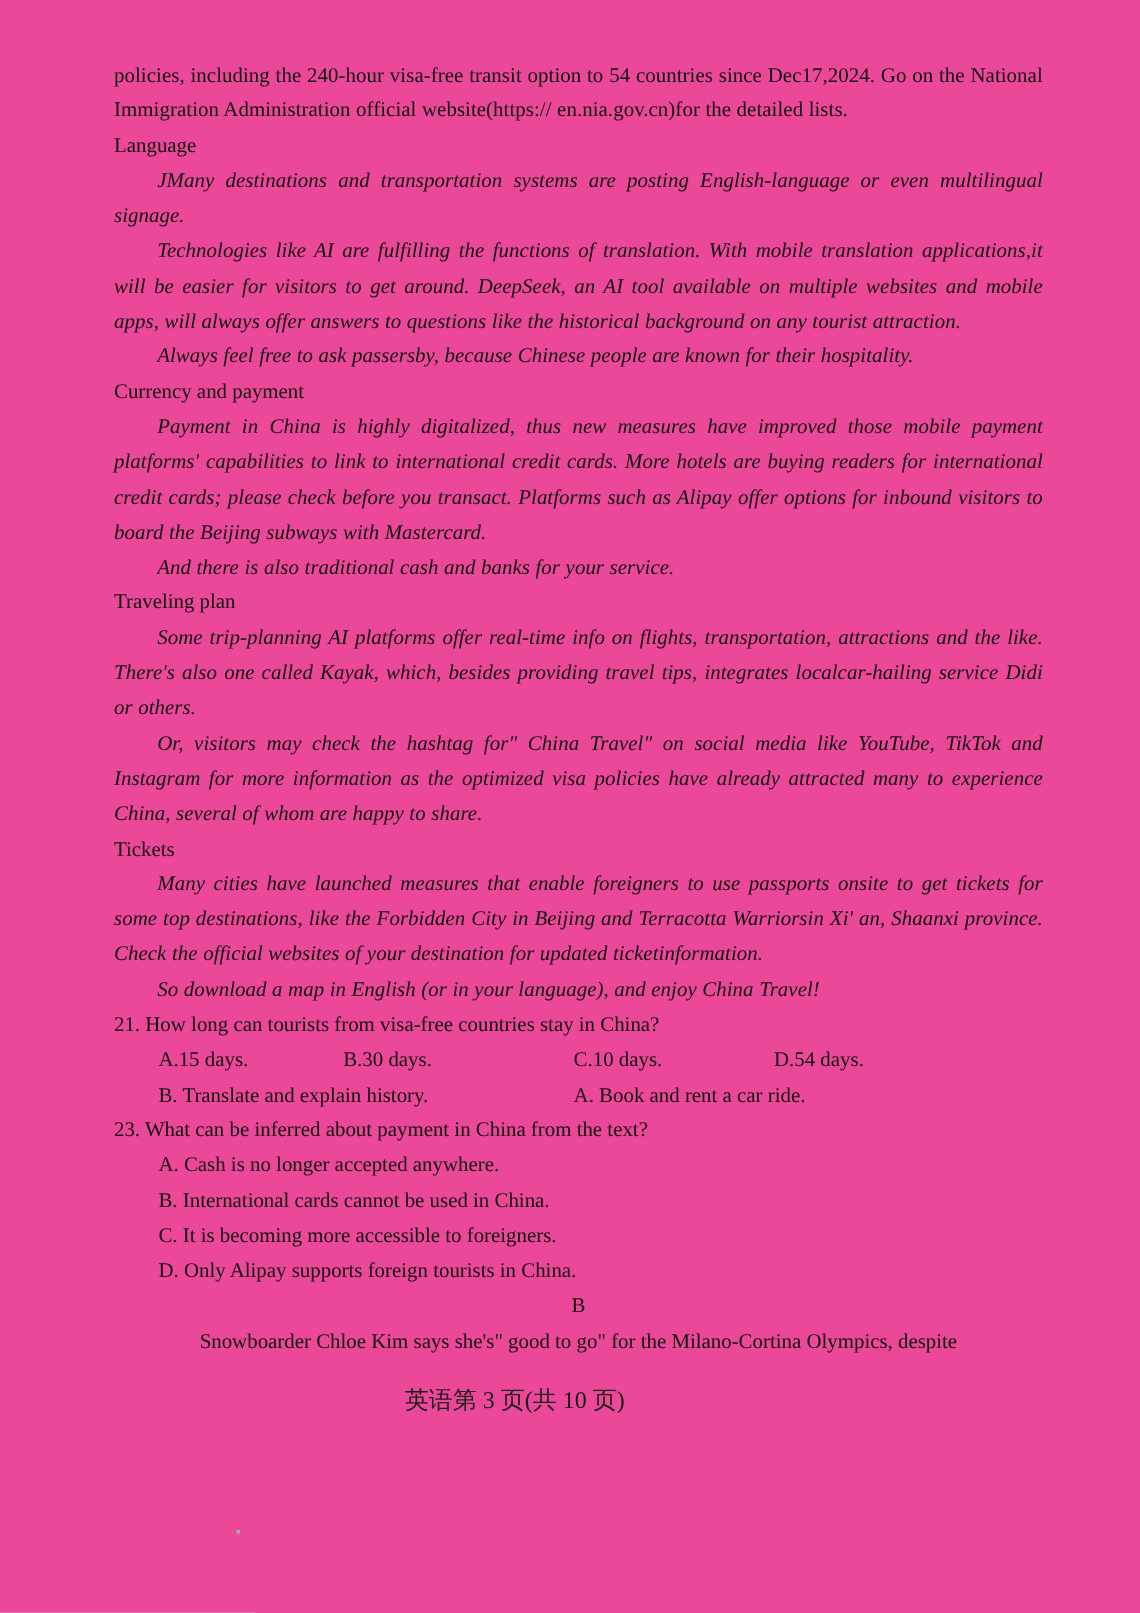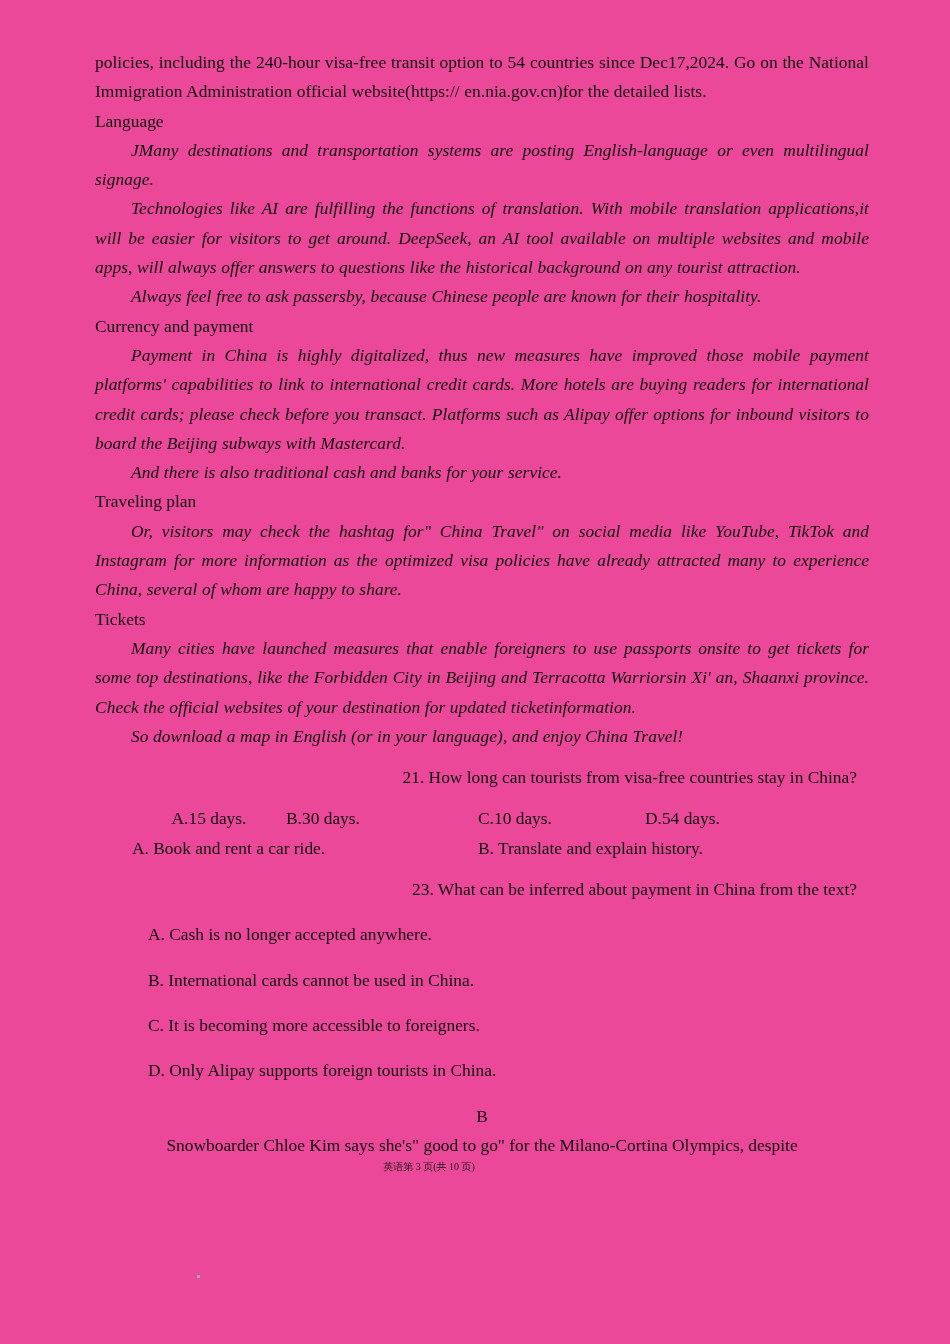--- a/index.html
+++ b/index.html
@@ -59,47 +59,47 @@
     line-height: 29.3px;
     margin: 0;
     text-indent: 0;
     text-align: left;
   }
 
   
   .question {
     font-size: 17.4px;
     line-height: 29.3px;
-    margin: 12px;
-    text-align: right;
+    margin: 0;
+    text-align: left;
   }
 
   .opts-row {
     display: flex;
     font-size: 17.4px;
     line-height: 29.3px;
   }
   .opts-row .opt {
     flex: 0 0 auto;
   }
   
-  .opts-4 .opt:nth-child(1) { margin-left: 37px; width: 154px; text-align: center; }
+  .opts-4 .opt:nth-child(1) { margin-left: 37px; width: 154px; }
   .opts-4 .opt:nth-child(2) { width: 192px; }
   .opts-4 .opt:nth-child(3) { width: 167px; }
   .opts-4 .opt:nth-child(4) { width: auto; }
 
   
   .opts-2 .opt:nth-child(1) { margin-left: 37px; width: 346px; }
   .opts-2 .opt:nth-child(2) { width: auto; }
 
   
   .opt-stack {
     font-size: 17.4px;
     line-height: 29.3px;
-    margin: 16px;
+    margin: 0;
     padding-left: 37px;
     text-align: left;
   }
 
   .section-letter {
     font-size: 17.4px;
     line-height: 29.3px;
     text-align: center;
     margin: 0;
   }
@@ -110,21 +110,21 @@
     text-align: center;
     margin: 0;
   }
 
   .footer {
     position: absolute;
     left: 0;
     top: 1155px;
     width: 858px;
     text-align: center;
-    font-size: 10px;
+    font-size: 20px;
     line-height: 24px;
     font-family: "Liberation Serif", "DejaVu Serif", serif;
     color: #1a1a1a;
   }
 
   .speck {
     position: absolute;
     left: 197px;
     top: 1275px;
     width: 3px;
@@ -150,40 +150,41 @@
     <p class="para indent last-left">Always feel free to ask passersby, because Chinese people are known for their hospitality.</p>
 
     <p class="heading">Currency and payment</p>
 
     <p class="para indent">Payment in China is highly digitalized, thus new measures have improved those mobile payment platforms' capabilities to link to international credit cards. More hotels are buying readers for international credit cards; please check before you transact. Platforms such as Alipay offer options for inbound visitors to board the Beijing subways with Mastercard.</p>
 
     <p class="para indent last-left">And there is also traditional cash and banks for your service.</p>
 
     <p class="heading">Traveling plan</p>
 
+    <p class="para indent">Some trip-planning AI platforms offer real-time info on flights, transportation, attractions and the like. There's also one called Kayak, which, besides providing travel tips, integrates localcar-hailing service Didi or others.</p>
 
     <p class="para indent">Or, visitors may check the hashtag for" China Travel" on social media like YouTube, TikTok and Instagram for more information as the optimized visa policies have already attracted many to experience China, several of whom are happy to share.</p>
 
     <p class="heading">Tickets</p>
 
     <p class="para indent">Many cities have launched measures that enable foreigners to use passports onsite to get tickets for some top destinations, like the Forbidden City in Beijing and Terracotta Warriorsin Xi' an, Shaanxi province. Check the official websites of your destination for updated ticketinformation.</p>
 
     <p class="para indent last-left">So download a map in English (or in your language), and enjoy China Travel!</p>
 
     <p class="question">21. How long can tourists from visa-free countries stay in China?</p>
     <div class="opts-row opts-4">
       <span class="opt">A.15 days.</span>
       <span class="opt">B.30 days.</span>
       <span class="opt">C.10 days.</span>
       <span class="opt">D.54 days.</span>
     </div>
 
     <div class="opts-row opts-2">
+      <span class="opt">B. Translate and explain history.</span>
       <span class="opt">A. Book and rent a car ride.</span>
-      <span class="opt">B. Translate and explain history.</span>
     </div>
 
     <p class="question">23. What can be inferred about payment in China from the text?</p>
     <p class="opt-stack">A. Cash is no longer accepted anywhere.</p>
     <p class="opt-stack">B. International cards cannot be used in China.</p>
     <p class="opt-stack">C. It is becoming more accessible to foreigners.</p>
     <p class="opt-stack">D. Only Alipay supports foreign tourists in China.</p>
 
     <p class="section-letter">B</p>
     <p class="centered-line">Snowboarder Chloe Kim says she's" good to go" for the Milano-Cortina Olympics, despite</p>

